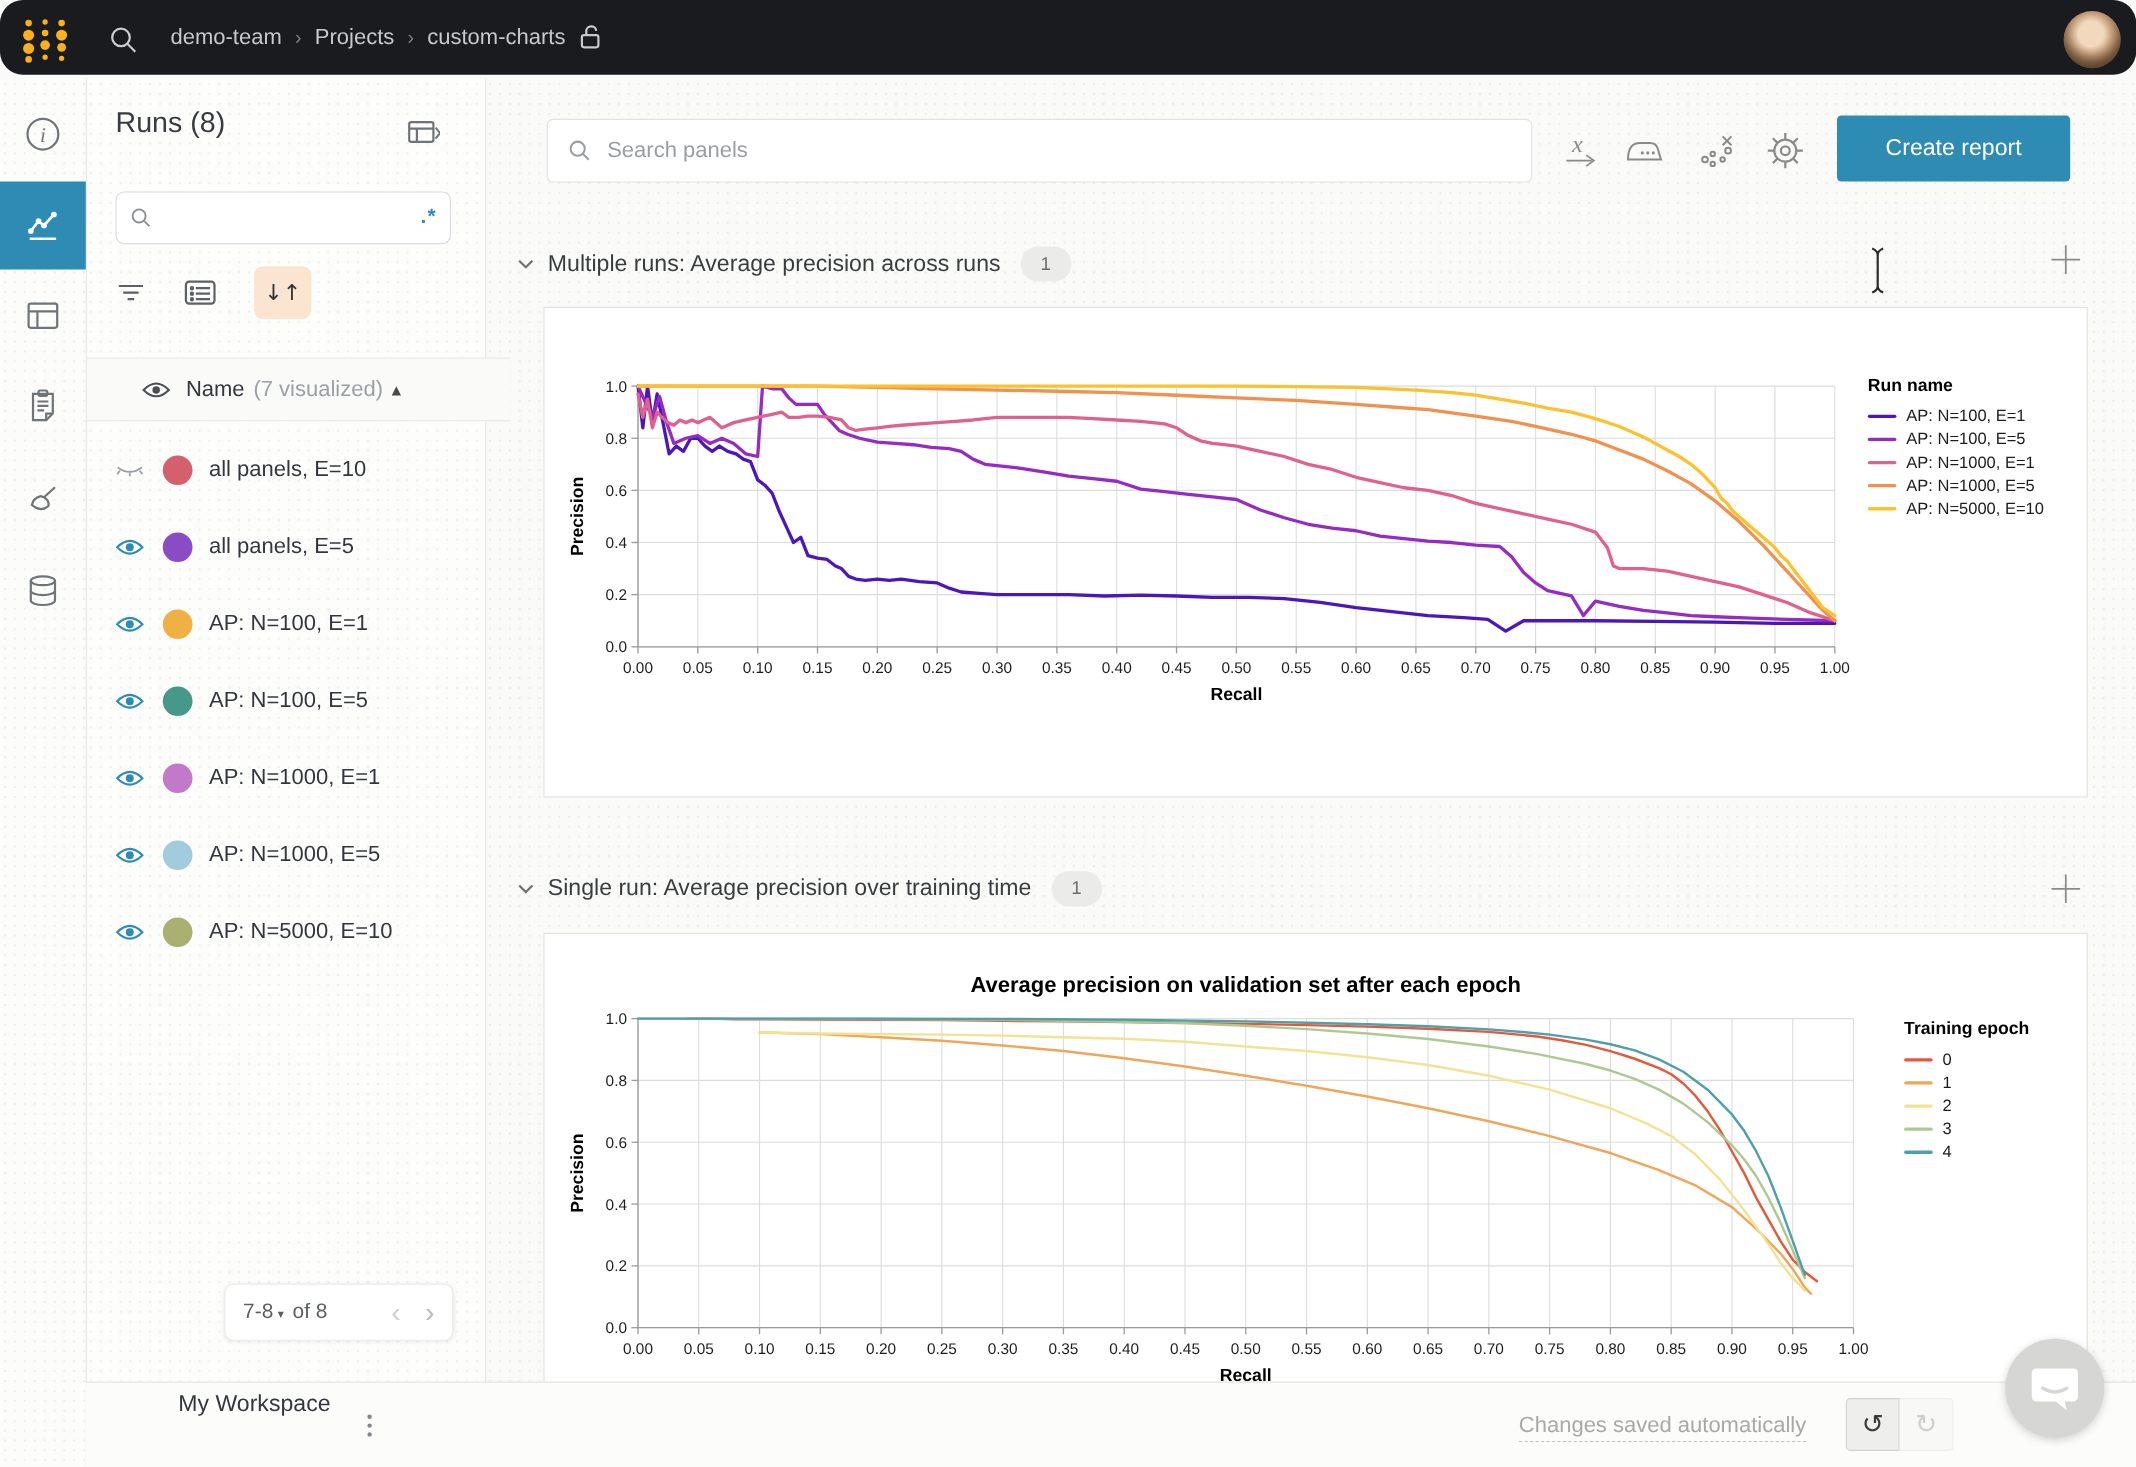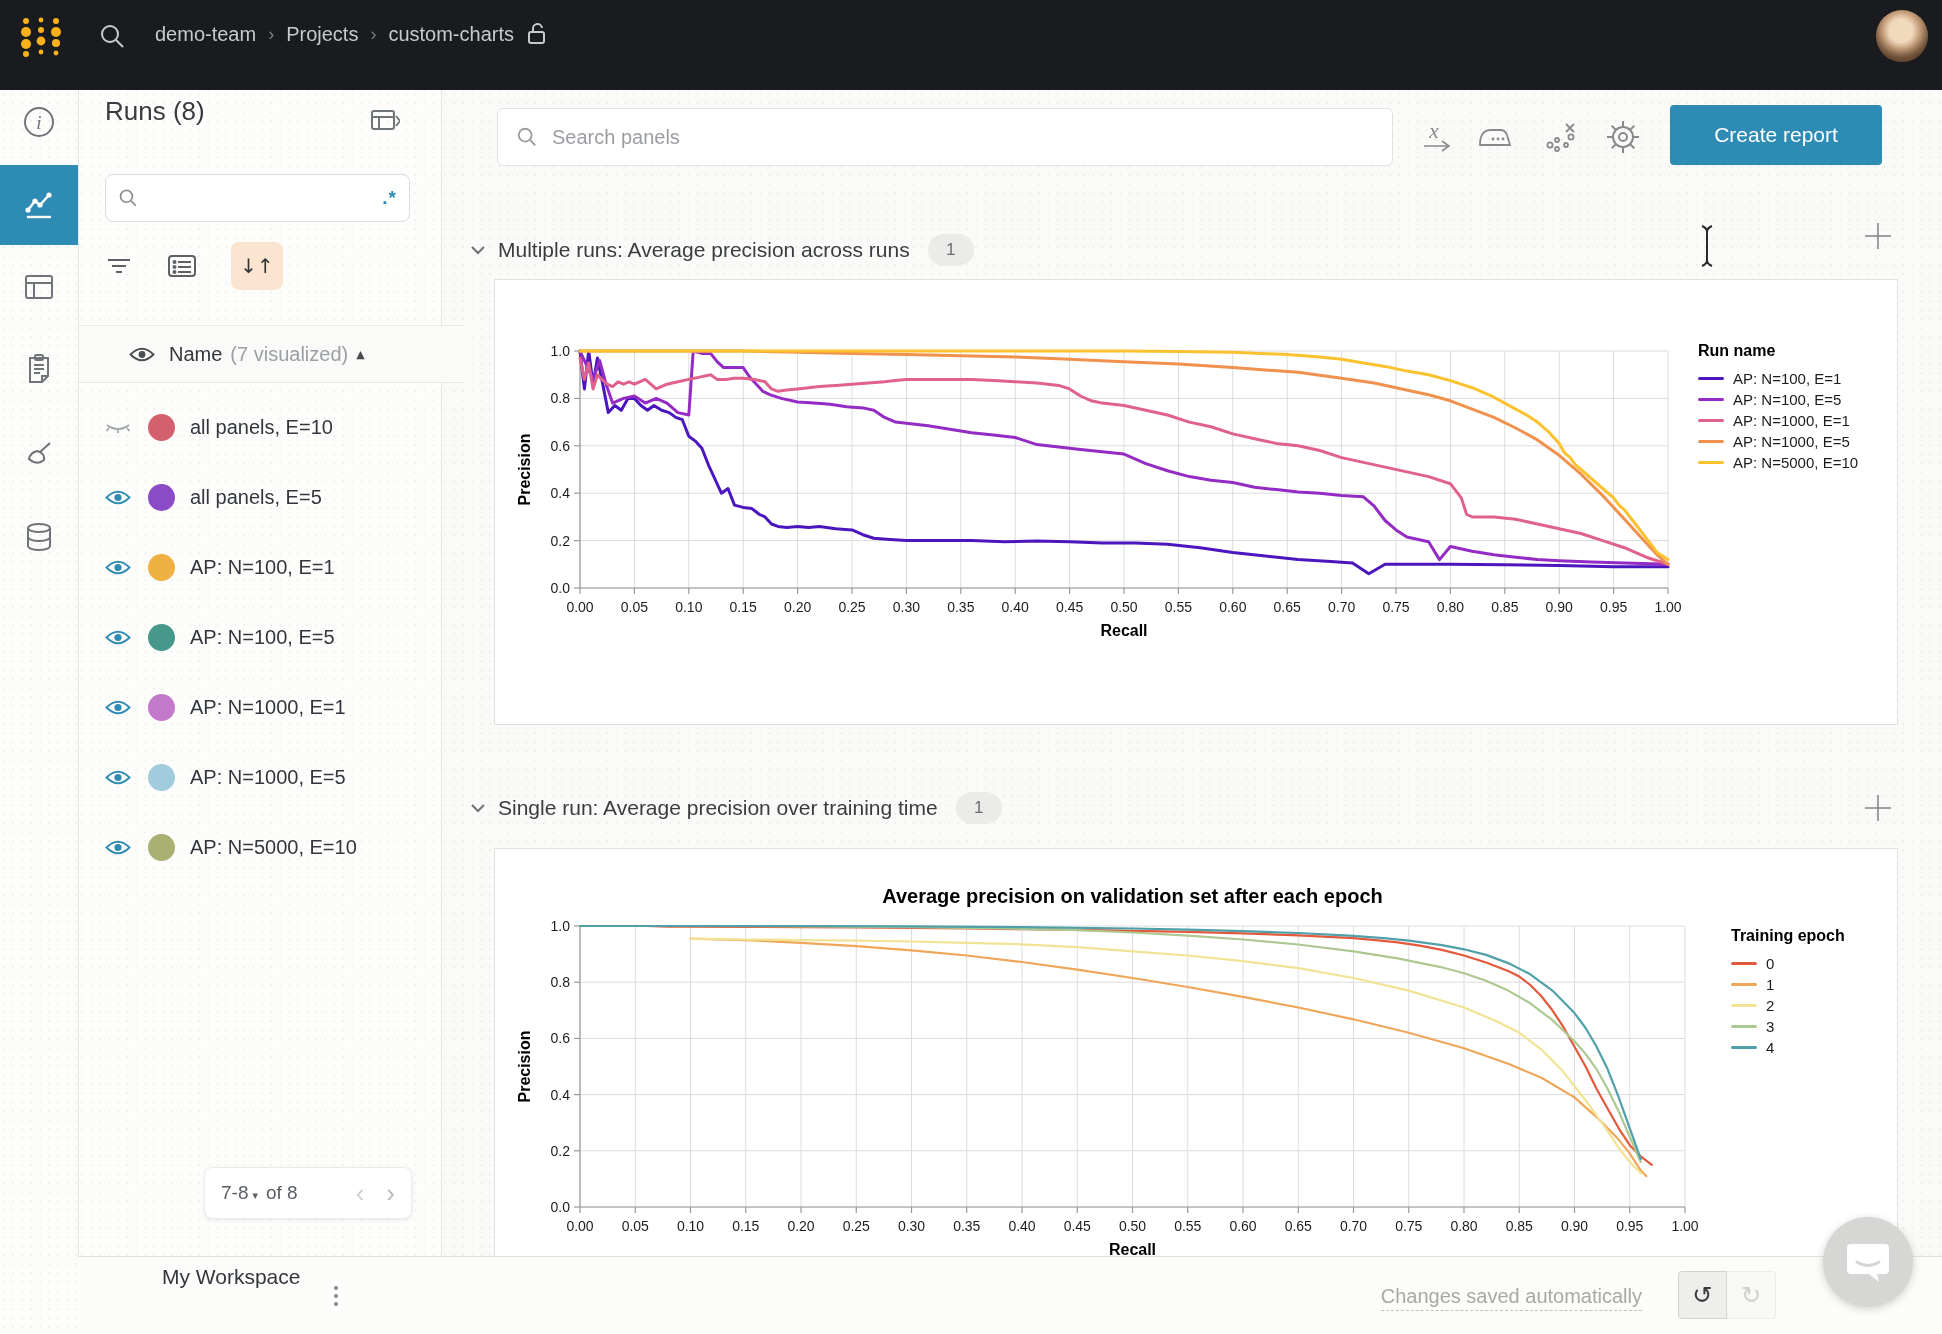--- a/index.html
+++ b/index.html
@@ -1,19 +1,19 @@
 <!DOCTYPE html>
 <html><head>
 <meta charset="utf-8">
 <style>
   html,body{margin:0;padding:0;width:1942px;height:1334px;overflow:hidden;
     font-family:"Liberation Sans",sans-serif;background:#fafaf9;}
   .abs{position:absolute;}
   
-  .navbar{position:absolute;left:0;top:0;width:1942px;height:90px;background:#191b1f;z-index:20;}
+  .navbar{position:absolute;left:0;top:0;width:1942px;height:68px;background:#191b1f;z-index:20;border-radius:21px;}
   .crumb{color:#c7c9cc;font-size:20px;}
   .crumb-sep{color:#7d8084;font-size:18px;padding:0 12px;}
   .avatar{position:absolute;left:1876px;top:10px;width:52px;height:52px;border-radius:50%;
     background:radial-gradient(circle at 48% 40%, #f0d9bd 0 28%, #caa37f 45%, #8f6b4e 68%, #5d4433 100%);
     box-shadow:inset 0 -8px 10px rgba(60,40,20,.5);}
   
   .rail{position:absolute;left:0;top:72px;width:78px;height:1262px;background:#fcfcfa;
     border-right:1px solid #e6e6e4;z-index:10;
     background-image:radial-gradient(#ededea 1px,transparent 1px);background-size:9px 9px;}
   .rail-item{position:absolute;left:0;width:78px;height:64px;display:flex;align-items:center;justify-content:center;}
@@ -358,21 +358,21 @@
         <line x1="29" y1="19" x2="35" y2="19"></line>
       <line x1="11.9" y1="11.9" x2="7.7" y2="7.7"></line>
         <line x1="26.1" y1="26.1" x2="30.3" y2="30.3"></line>
       <line x1="11.9" y1="26.1" x2="7.7" y2="30.3"></line>
         <line x1="26.1" y1="11.9" x2="30.3" y2="7.7"></line>
     </g>
   </svg>
 </div>
 <button class="create-btn">Create report</button>
 
-<div class="sec-header" style="left:468px;top:232px">
+<div class="sec-header" style="left:468px;top:222px">
   <svg width="20" height="20" viewBox="0 0 20 20" fill="none" stroke="#6f7275" stroke-width="2">
     <path d="M4 7 l6 6 6 -6"></path>
   </svg>
   <span class="sec-title">Multiple runs: Average precision across runs</span>
   <span class="sec-badge">1</span>
 </div>
 <div class="plus-ic" style="left:1862px;top:220px">
   <svg width="32" height="32" viewBox="0 0 32 32" stroke="#8a8a8a" stroke-width="1.6">
     <line x1="16" y1="3" x2="16" y2="29"></line>
       <line x1="3" y1="16" x2="29" y2="16"></line>

